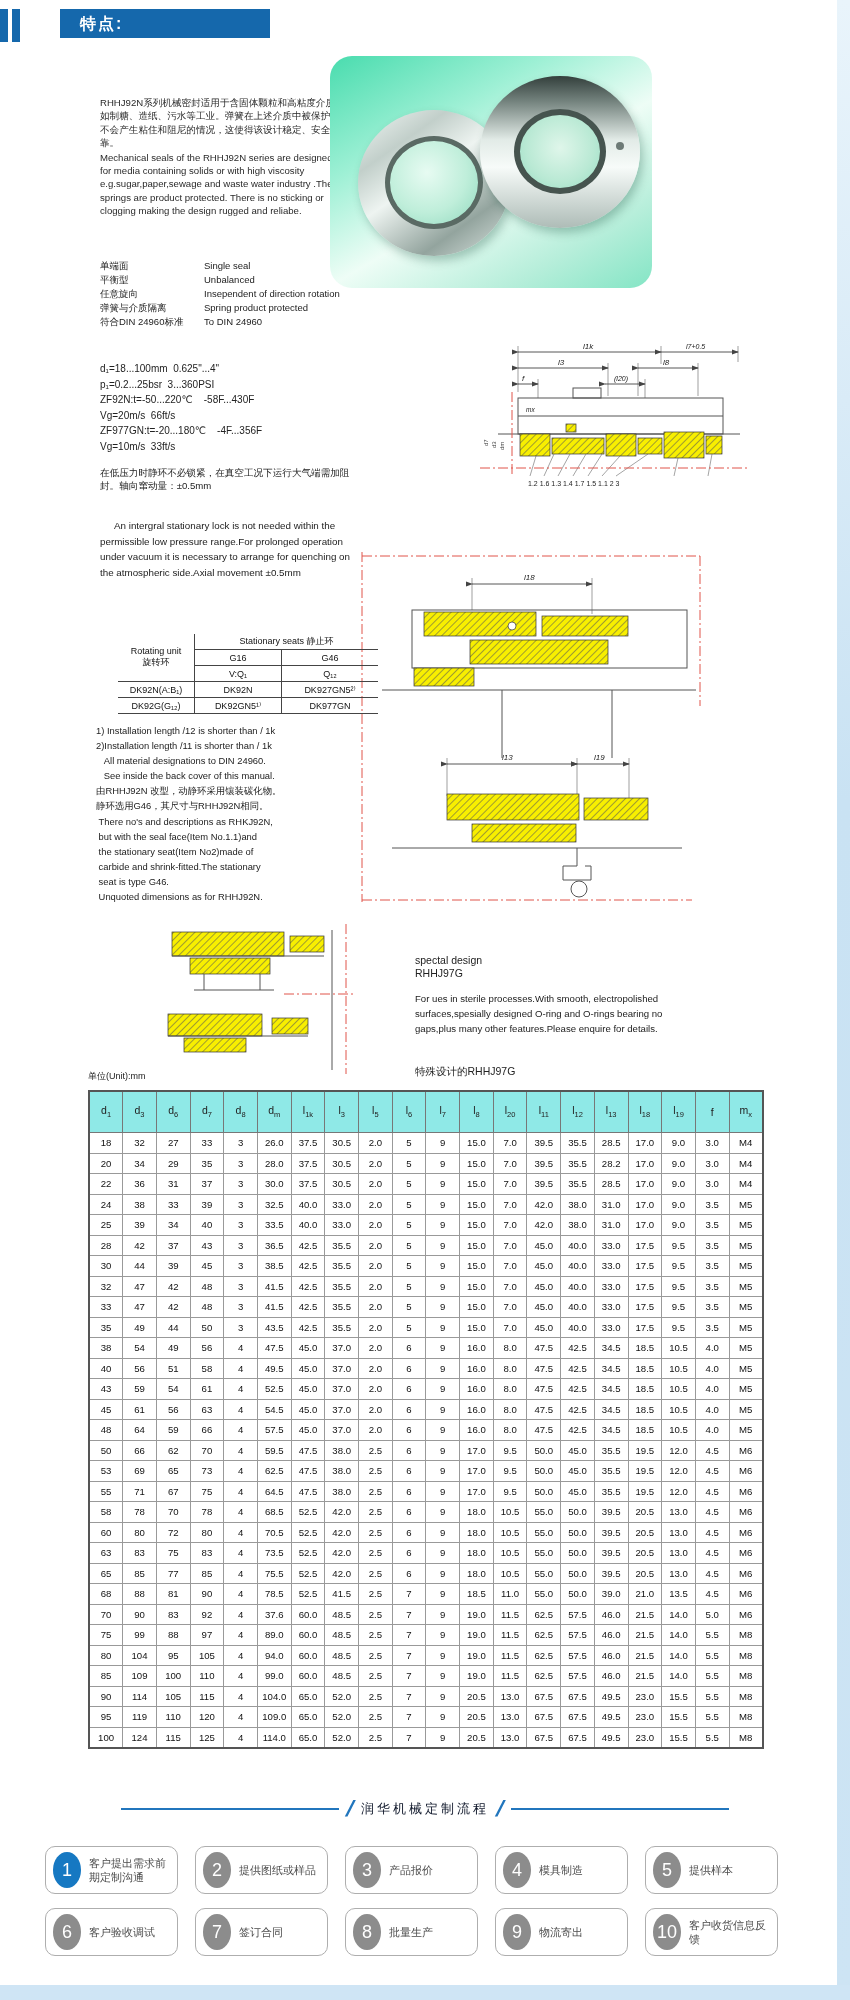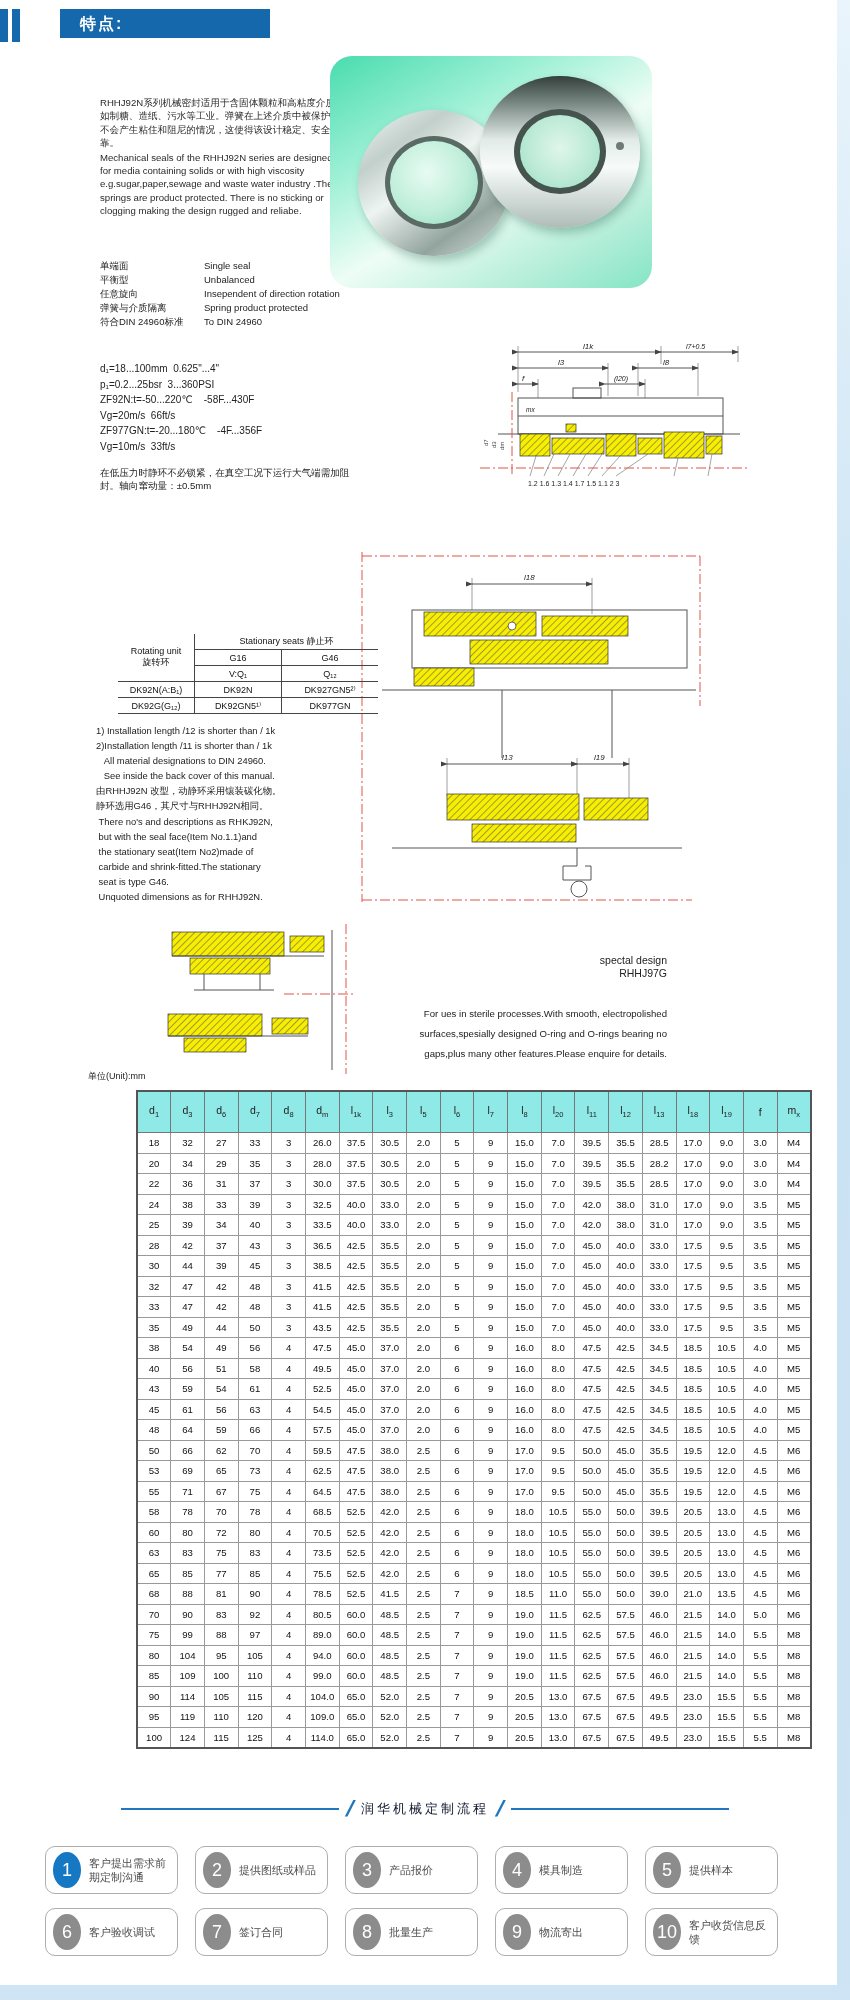--- a/index.html
+++ b/index.html
@@ -49,29 +49,29 @@
   .seats td{border:1px solid #444;padding:1px 5px;height:13px;}
   .seats tr:first-child td{border-top:none;}
   .seats td:first-child{border-left:none;}
   .seats td:last-child{border-right:none;}
   .seats .rot-h{width:66px;border-top:none;border-left:none;}
   .seats .c2{width:76px;} .seats .c3{width:86px;}
   
   .notes{position:absolute;left:96px;top:723px;width:260px;font-size:9.4px;}
   .note-line{line-height:15.1px;white-space:pre-wrap;}
   
-  .special{position:absolute;left:415px;top:954px;width:252px;font-size:9.6px;line-height:14px;text-align:right;}
+  .special{position:absolute;left:415px;top:954px;width:252px;font-size:9.6px;line-height:14px;}
   .special .t1,.special .t2{font-size:10.5px;line-height:13px;}
-  .special .body{margin-top:24px;line-height:20px;}
+  .special .body{margin-top:11px;line-height:15px;}
   .special .cn{margin-top:28px;font-size:10.5px;}
   
   .unit{position:absolute;left:88px;top:1070px;font-size:9px;}
   
   .dims{position:absolute;left:88px;top:1090px;width:676px;border-collapse:collapse;table-layout:fixed;
-    text-align:center;border:2px solid #555;margin-left:48px;}
+    text-align:center;border:2px solid #555;}
   .dims th{background:#8fe9e7;border:1px solid #777;font-size:10.5px;font-weight:normal;height:38px;}
   .dims th sub{font-size:7.5px;}
   .dims td{border:1px solid #999;font-size:9.6px;height:19.5px;padding:0;color:#111;}
   
   svg text{font-family:"Liberation Sans","DejaVu Sans",sans-serif;}
   .dwg{position:absolute;}
   
   .process-title{position:absolute;left:0;top:1798px;width:850px;display:flex;align-items:center;justify-content:center;gap:8px;}
   .ptl{width:218px;height:2px;background:#2176bd;}
   .slash{color:#2176bd;font-size:22px;font-weight:bold;transform:skewX(-18deg);line-height:1;}
@@ -137,20 +137,21 @@
   <div class="specs">
       <div class="spec-line">d₁=18...100mm  0.625"...4"</div>
       <div class="spec-line">p₁=0.2...25bsr  3...360PSI</div>
       <div class="spec-line">ZF92N:t=-50...220℃    -58F...430F</div>
       <div class="spec-line">Vg=20m/s  66ft/s</div>
       <div class="spec-line">ZF977GN:t=-20...180℃    -4F...356F</div>
       <div class="spec-line">Vg=10m/s  33ft/s</div>
     </div>
 
   <div class="note-cn">在低压力时静环不必锁紧，在真空工况下运行大气端需加阻封。轴向窜动量：±0.5mm</div>
+  <div class="note-en">An intergral stationary lock is not needed within the permissible low pressure range.For prolonged operation under vacuum it is necessary to arrange for quenching on the atmospheric side.Axial movement ±0.5mm</div>
 
   <svg class="dwg" style="left:478px;top:336px;" width="272" height="154" viewBox="0 0 272 154">
     <defs>
       <pattern id="hz1" width="5" height="5" patternUnits="userSpaceOnUse" patternTransform="rotate(45)">
         <rect width="5" height="5" fill="#f8ef00"></rect>
           <line x1="0" y1="0" x2="0" y2="5" stroke="#555" stroke-width="1.1"></line>
       </pattern>
       <marker id="ar1" markerWidth="8" markerHeight="6" refX="7" refY="3" orient="auto">
           <path d="M0,0L8,3L0,6z" fill="#444"></path>
         </marker>
@@ -893,21 +894,21 @@
           <td>13.5</td>
           <td>4.5</td>
           <td>M6</td>
         </tr>
         <tr>
           <td>70</td>
           <td>90</td>
           <td>83</td>
           <td>92</td>
           <td>4</td>
-          <td>80.5</td>
+          <td>37.6</td>
           <td>60.0</td>
           <td>48.5</td>
           <td>2.5</td>
           <td>7</td>
           <td>9</td>
           <td>19.0</td>
           <td>11.5</td>
           <td>62.5</td>
           <td>57.5</td>
           <td>46.0</td>

